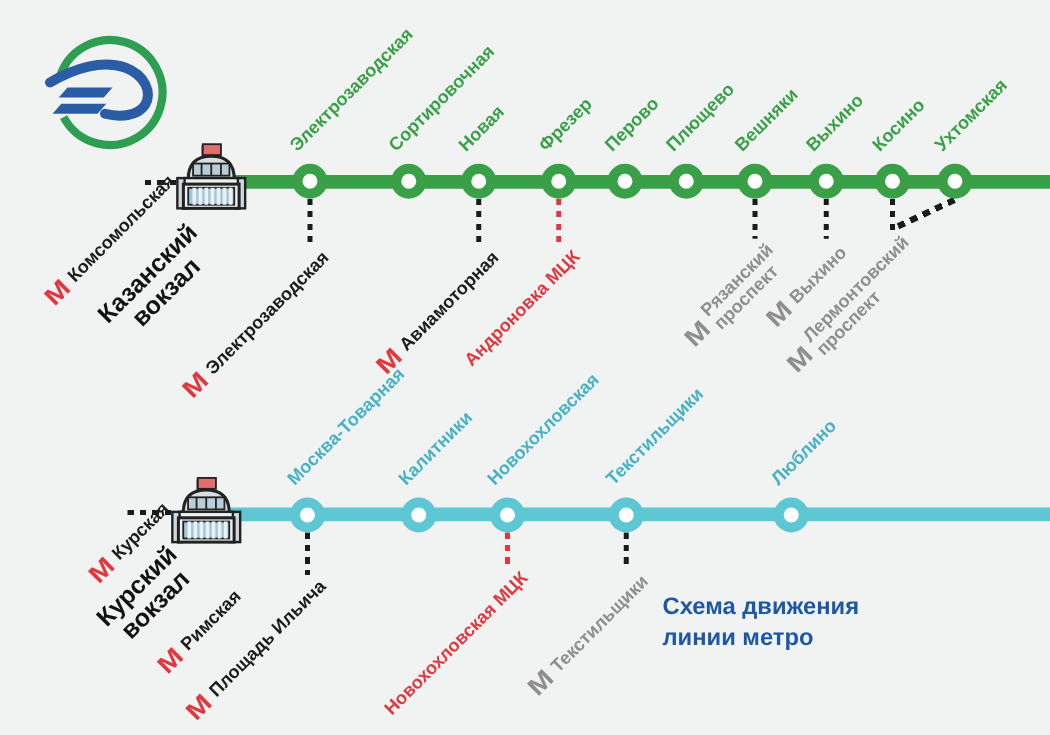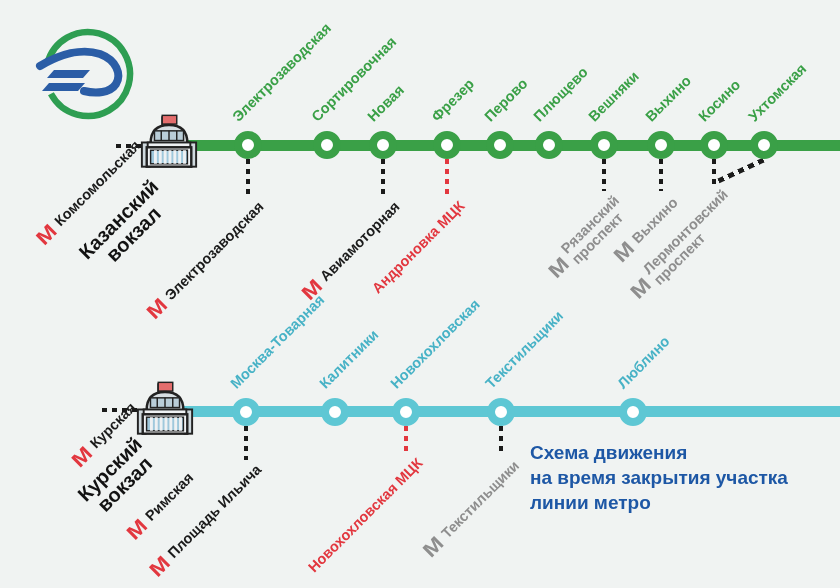--- a/index.html
+++ b/index.html
@@ -40,21 +40,21 @@
   .vdot{position:absolute;width:4px;z-index:1;
         background-image:repeating-linear-gradient(180deg,#1b1b1b 0 5px,transparent 5px 10px);}
   .vdot.red{background-image:repeating-linear-gradient(180deg,var(--red) 0 5px,transparent 5px 10px);}
   .hdot{position:absolute;height:4px;z-index:1;
         background-image:repeating-linear-gradient(90deg,#1b1b1b 0 5px,transparent 5px 10px);}
   .diag{position:absolute;height:5px;z-index:1;
         background-image:repeating-linear-gradient(90deg,#1b1b1b 0 6px,transparent 6px 11px);}
   .vokzal{position:absolute;font-size:20px;font-weight:800;color:#121212;
           line-height:21px;text-align:center;transform:rotate(-45deg);
           white-space:nowrap;z-index:4;}
-  .title{position:absolute;left:530px;top:440px;color:var(--blue);
+  .title{position:absolute;left:530px;top:473px;color:var(--blue);
          font-size:19px;font-weight:700;line-height:25px;z-index:4;}
   .bldg{position:absolute;z-index:3;}
   .logo{position:absolute;left:34px;top:24px;z-index:3;}
 </style>
 </head>
 <body>
 
 <div id="map">
 
   <svg class="logo" width="104" height="98" viewBox="0 0 104 98">
@@ -204,17 +204,16 @@
   <div class="clabel red" style="right:426px;top:454px;">
     <span class="txt">Новохохловская МЦК</span>
   </div>
   <div class="clabel gray" style="right:331px;top:456px;">
     <span class="m gray">М</span>
     <span class="txt">Текстильщики</span>
   </div>
 
   <div class="title">
     <div>Схема движения</div>
-    <div>на время закрытия участка</div>
     <div>линии метро</div>
   </div>
 
 </div>
 
 </body></html>

